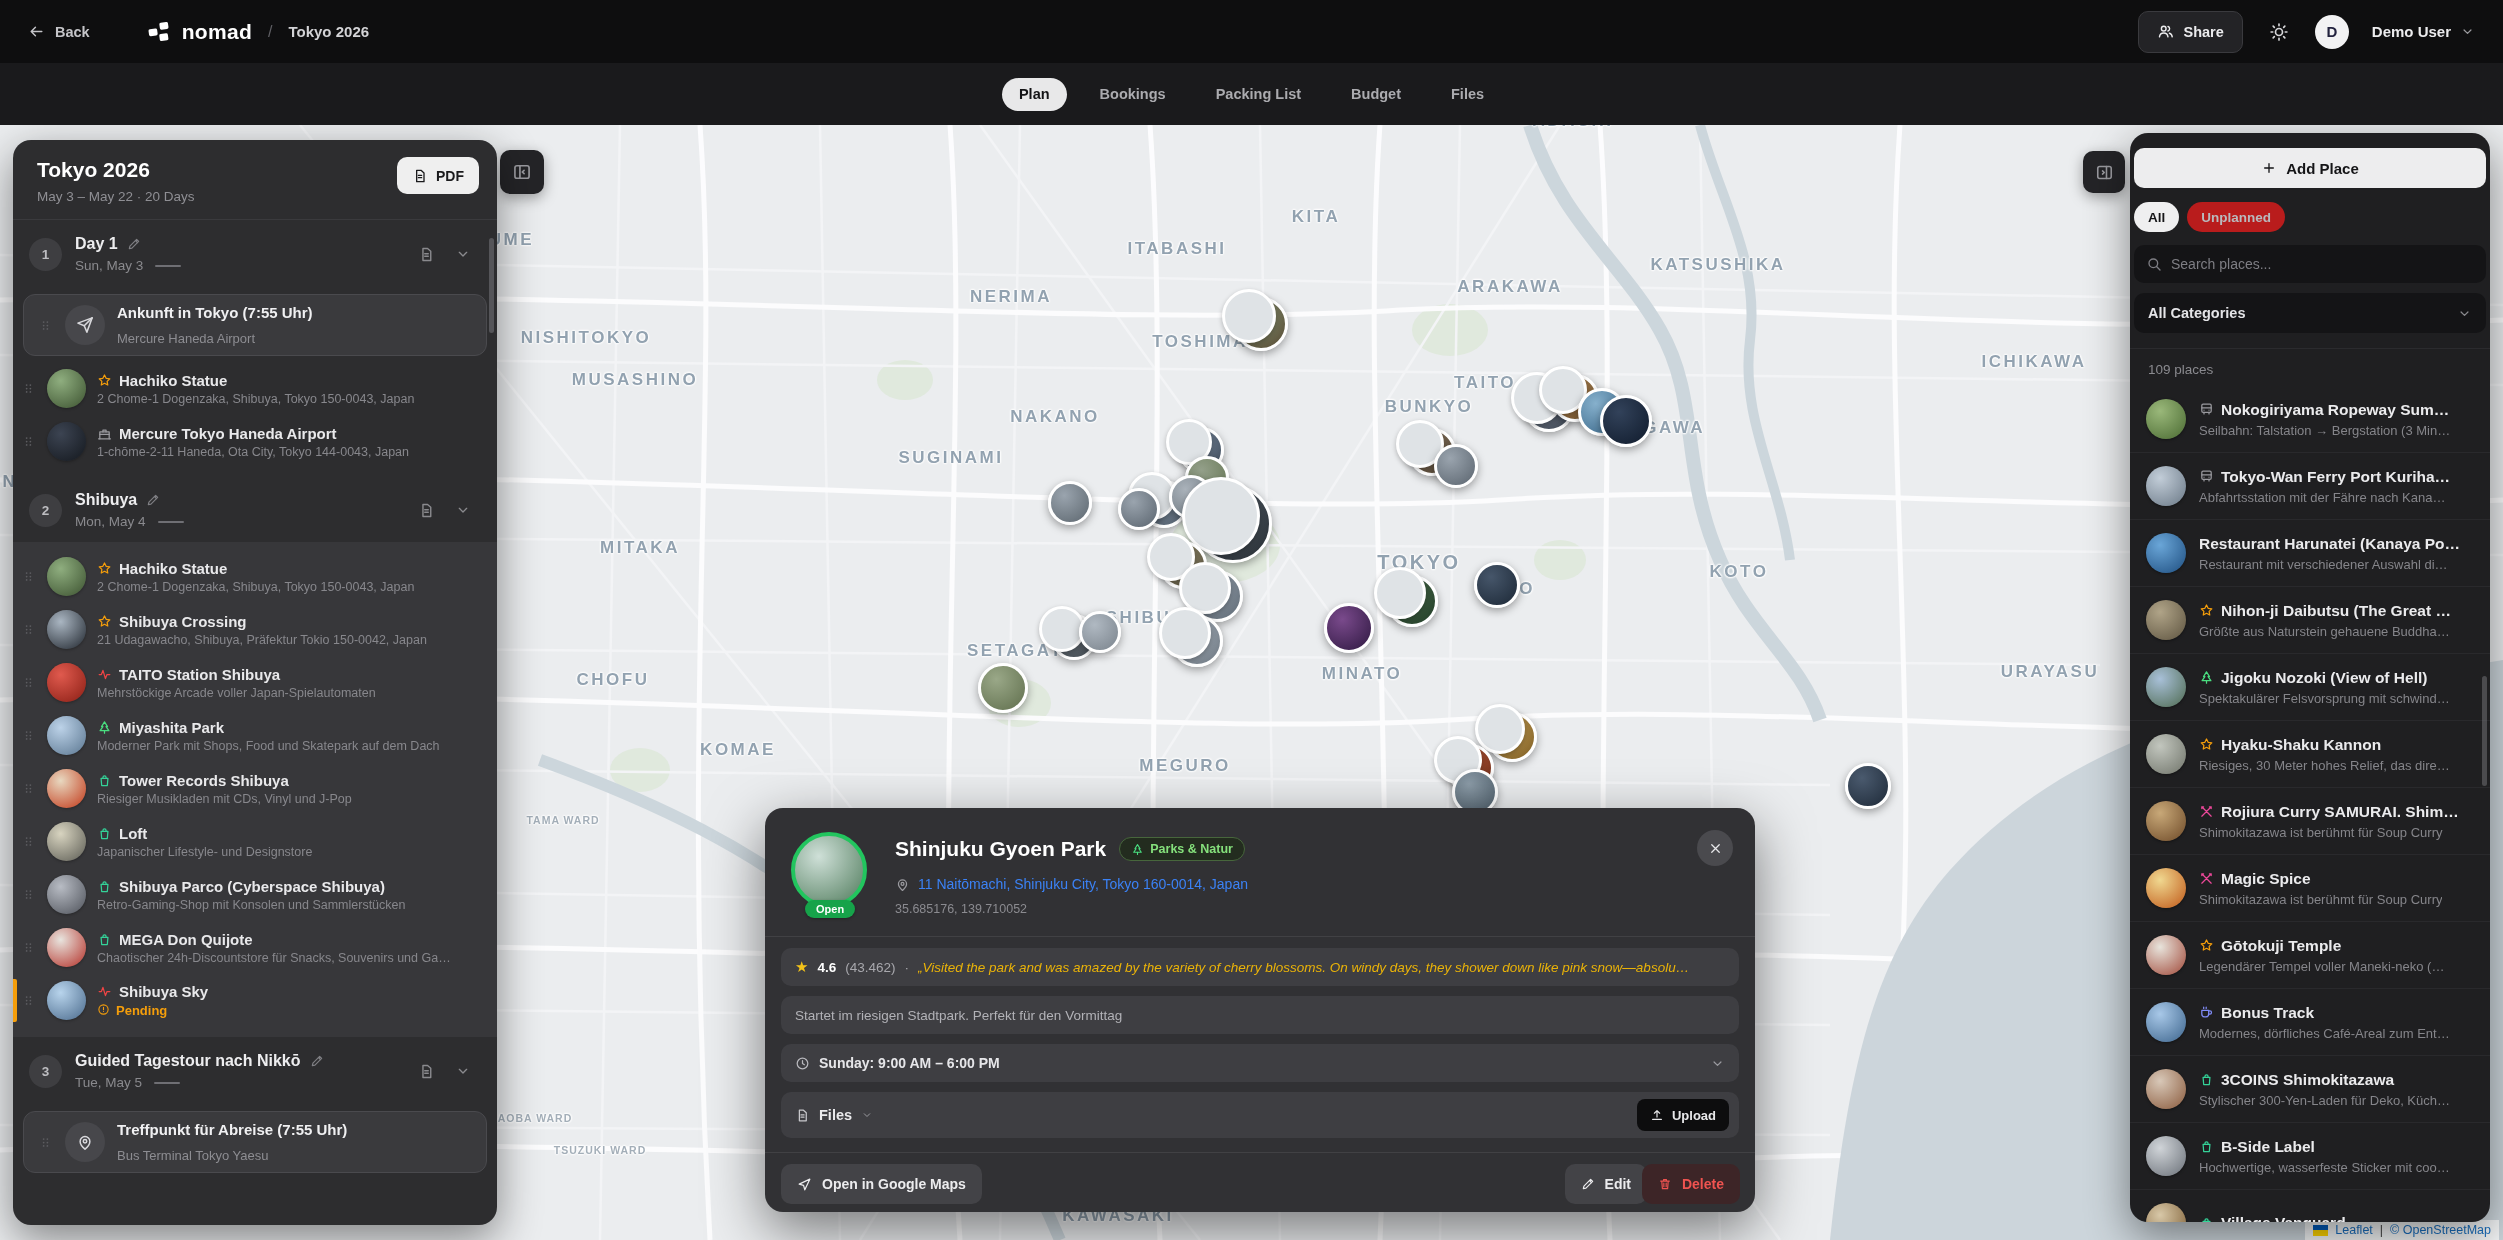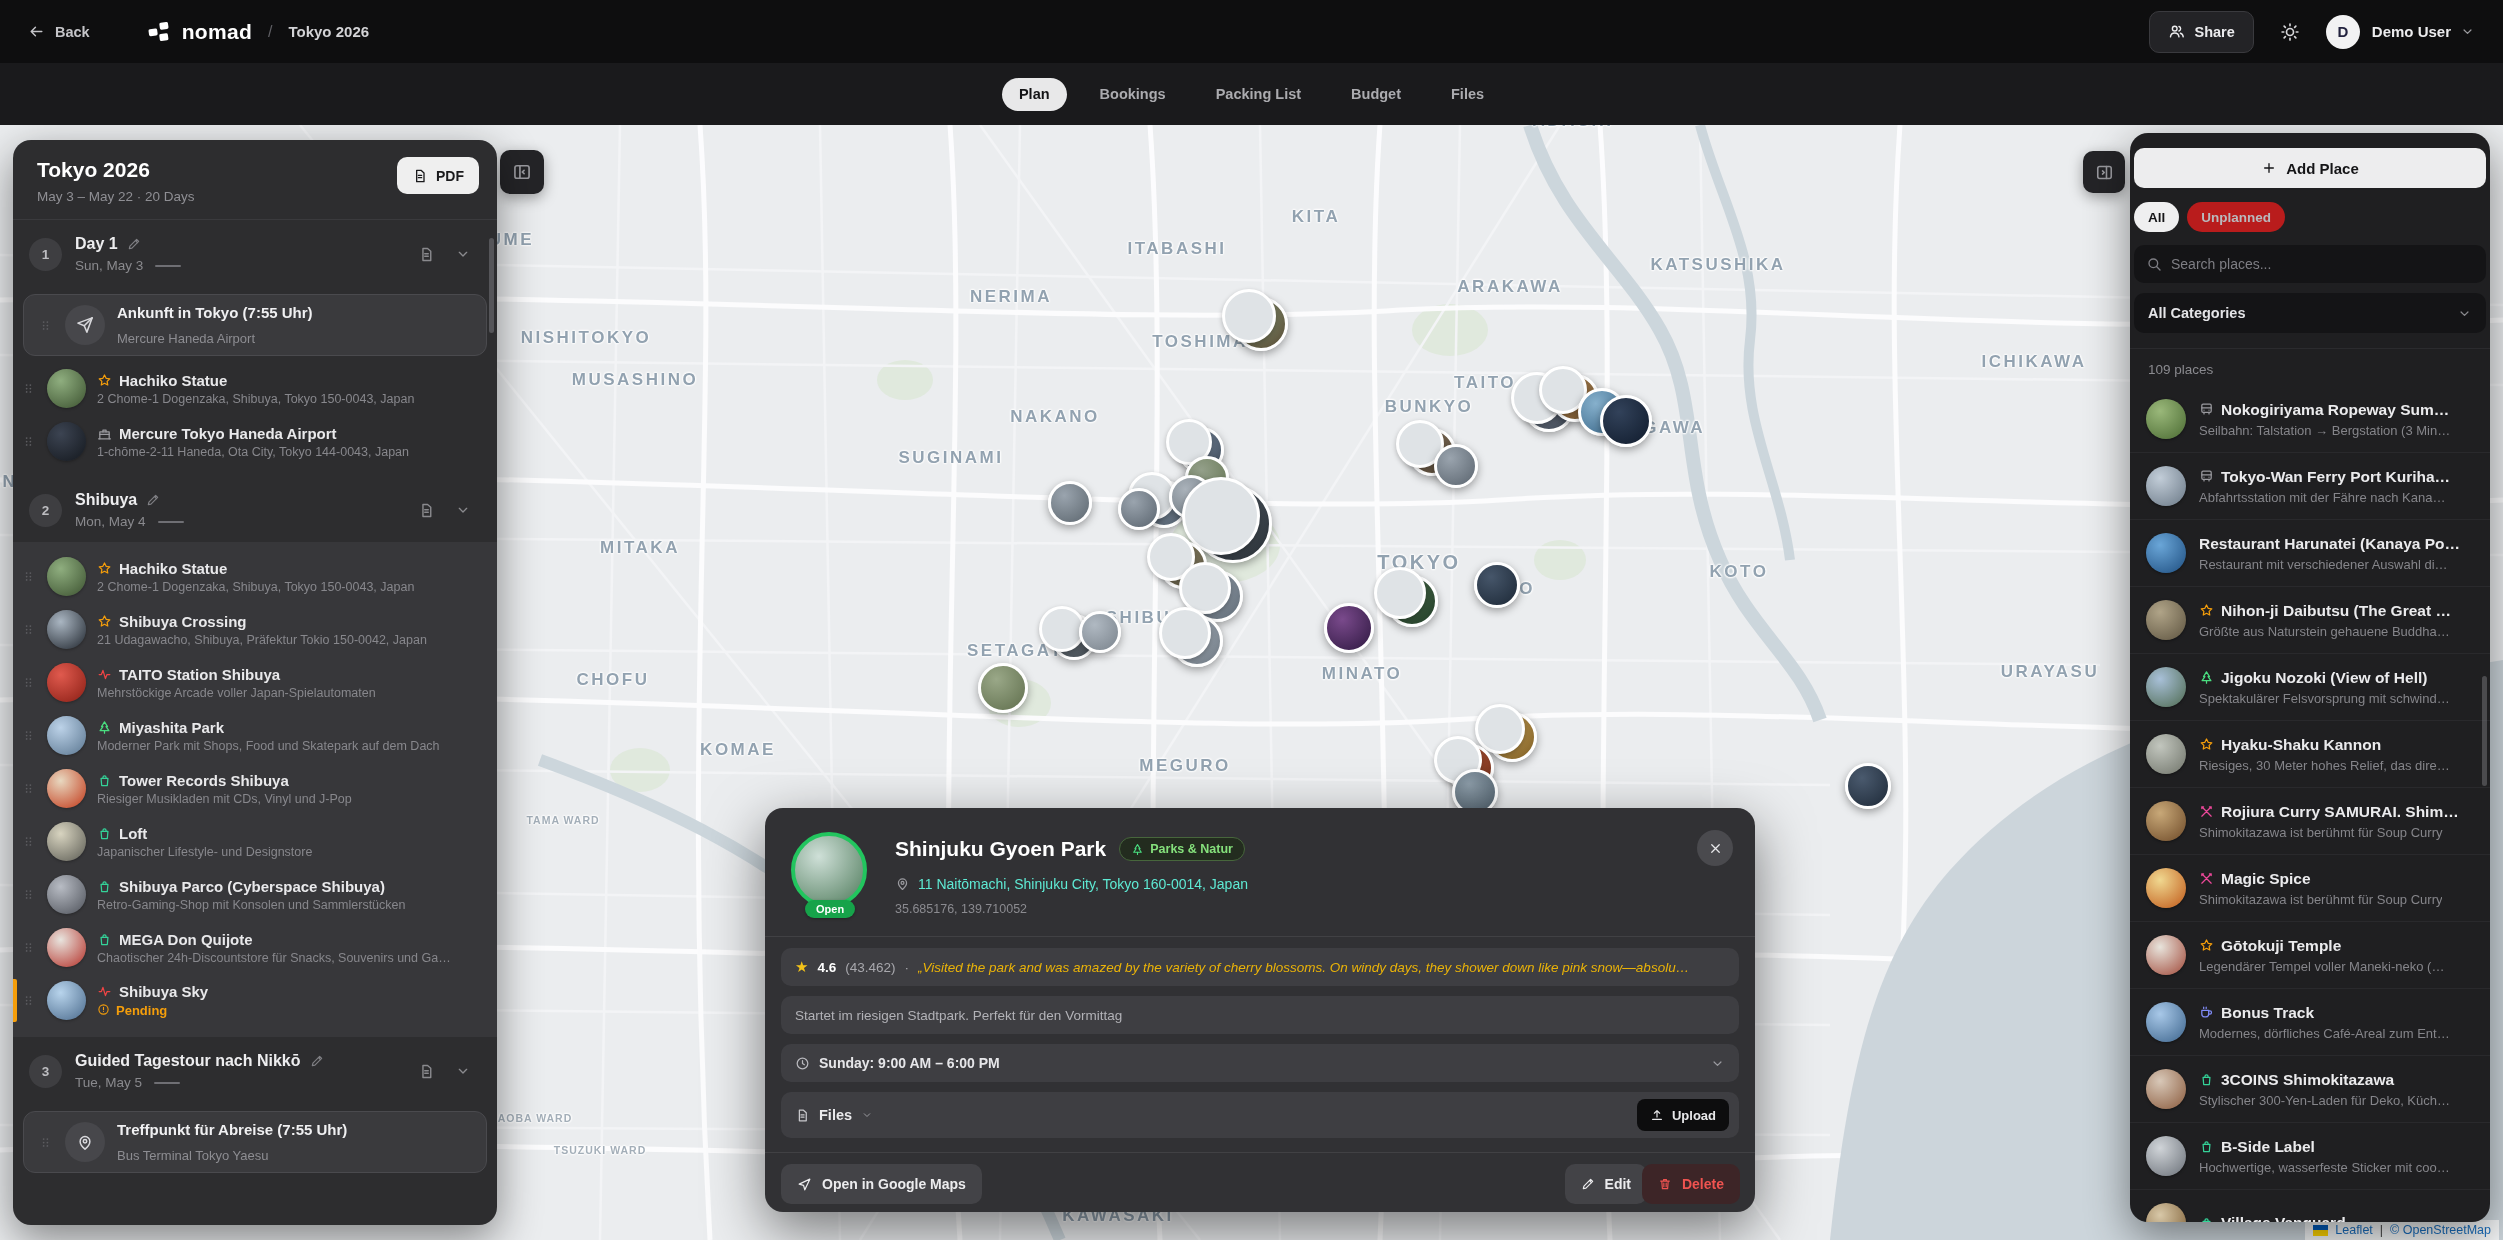--- a/index.html
+++ b/index.html
@@ -12,21 +12,21 @@
   .tb-logo{display:flex;align-items:center;gap:10px;margin-left:56px}
   .tb-logo .word{color:#fff;font-size:21px;font-weight:800;letter-spacing:.3px}
   .tb-slash{color:#5f5f64;font-size:16px;margin:0 16px}
   .tb-trip{color:#d3d3d6;font-size:15px;font-weight:600}
   .tb-right{margin-left:auto;display:flex;align-items:center}
   .share-btn{display:flex;align-items:center;gap:9px;height:40px;padding:0 18px;border-radius:10px;
              background:#232326;border:1px solid #3a3a3e;color:#ececee;font-size:14.5px;font-weight:700;cursor:pointer}
   .sun-btn{margin:0 26px;color:#d6d6d9;display:flex;cursor:pointer}
   .avatar{width:34px;height:34px;border-radius:50%;background:#f2f2f3;color:#23233f;
           display:flex;align-items:center;justify-content:center;font-weight:800;font-size:15px}
-  .tb-user{color:#ececee;font-size:15px;font-weight:600;margin-left:12px}
+  .tb-user{color:#ececee;font-size:15px;font-weight:600;margin-left:23px}
   .tb-chev{color:#9a9a9e;margin-left:9px;display:flex}
   
   .tabbar{position:absolute;top:63px;left:0;right:0;height:62px;background:#1a1a1c;
           display:flex;align-items:center;justify-content:center;gap:16px;z-index:75}
   .tab{height:33px;padding:0 17px;border-radius:17px;display:flex;align-items:center;
        color:#ababaf;font-size:14.5px;font-weight:600;cursor:pointer}
   .tab.active{background:#e8e8e9;color:#141416;font-weight:700}
   
   .map{position:absolute;top:125px;left:0;width:2503px;height:1115px;overflow:hidden;background:#ebedef}
   .map svg.base{position:absolute;top:0;left:0}
@@ -114,21 +114,21 @@
   .pcard{position:absolute;left:765px;top:808px;width:990px;height:404px;background:#313134;
          border-radius:18px;z-index:70;box-shadow:0 18px 56px rgba(0,0,0,.5)}
   .pc-photo{position:absolute;left:26px;top:24px;width:76px;height:76px;border-radius:50%;
             border:4px solid #22c55e;box-sizing:border-box}
   .pc-open{position:absolute;left:40px;top:92px;background:#16a34a;color:#fff;font-size:11px;
            font-weight:700;padding:3px 11px;border-radius:10px;box-shadow:0 1px 3px rgba(0,0,0,.3)}
   .pc-title-row{position:absolute;left:130px;top:29px;display:flex;align-items:center;gap:13px}
   .pc-title{font-size:21px;font-weight:700;color:#fff;white-space:nowrap}
   .pc-badge{display:inline-flex;align-items:center;gap:6px;border:1.5px solid #47663c;background:#232c1f;
             color:#85e07c;font-size:12.5px;font-weight:700;border-radius:14px;padding:4px 11px}
-  .pc-addr{position:absolute;left:130px;top:68px;color:#5eead4;font-size:14px;display:flex;gap:8px;align-items:flex-start}
+  .pc-addr{position:absolute;left:130px;top:68px;color:#3b82f6;font-size:14px;display:flex;gap:8px;align-items:flex-end}
   .pc-coords{position:absolute;left:130px;top:94px;color:#8b8b90;font-size:12.5px}
   .pc-close{position:absolute;right:22px;top:22px;width:36px;height:36px;border-radius:50%;background:#4a4a4e;
             color:#e8e8ea;display:flex;align-items:center;justify-content:center;cursor:pointer}
   .pc-div{position:absolute;left:0;right:0;height:1px;background:#414144}
   .pc-bar{position:absolute;left:16px;right:16px;height:38px;background:#3e3e42;border-radius:10px;
           display:flex;align-items:center;gap:9px;padding:0 14px;box-sizing:border-box;font-size:13.5px}
   .pc-review .star{color:#f2c21a;font-size:15px}
   .pc-review .rate{color:#fff;font-weight:700}
   .pc-review .cnt{color:#a8a8ad}
   .pc-review .quote{color:#eab308;font-style:italic;white-space:nowrap;overflow:hidden;text-overflow:ellipsis}

